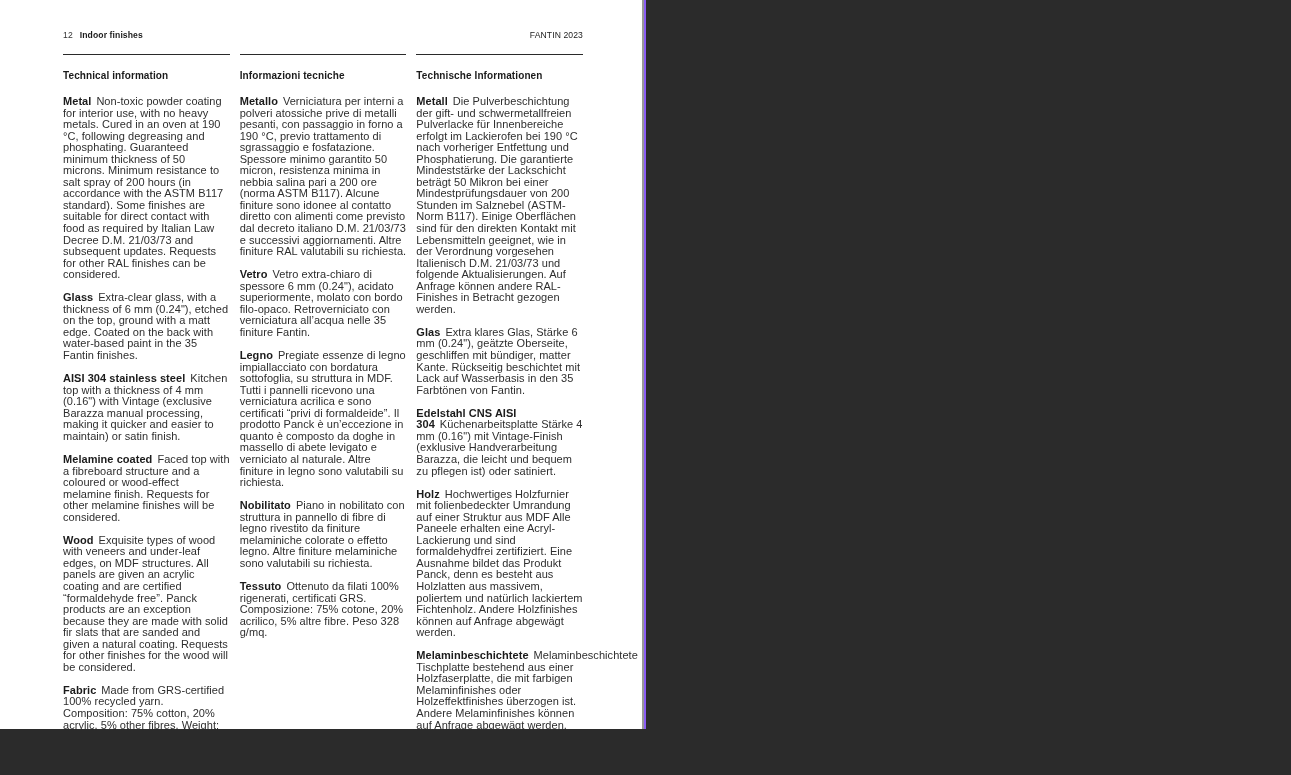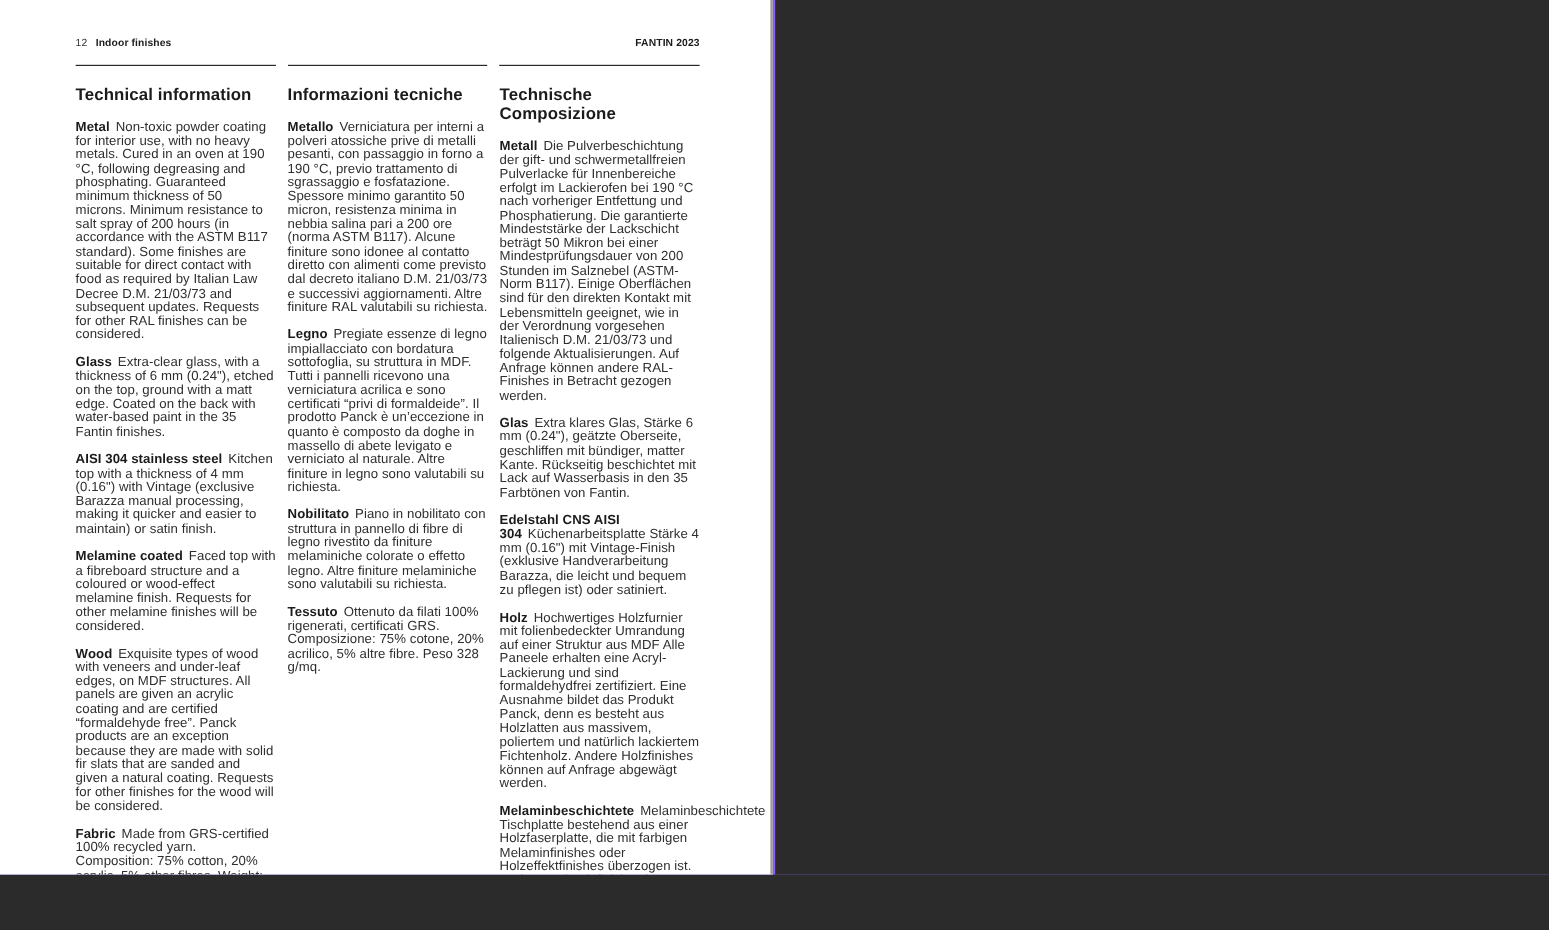--- a/index.html
+++ b/index.html
@@ -35,37 +35,37 @@
     display: flex;
     justify-content: space-between;
     align-items: baseline;
     font-size: 8.6px;
     color: #1b1b1b;
     letter-spacing: 0.1px;
   }
   .header .left { display: flex; align-items: baseline; }
   .page-number { font-weight: 400; margin-right: 7px; color: #333; }
   .section-title { font-weight: 700; }
-  .brand { font-weight: 700; margin-left: 33px; }
+  .brand { font-weight: 400; margin-left: 33px; }
   .columns {
     position: absolute;
     top: 54px;
     left: 63px;
     width: 520px;
     display: flex;
     gap: 10px;
   }
   .col { flex: 1 1 0; min-width: 0; }
   .rule {
     border-top: 1.6px solid #2a2a2a;
     width: 100%;
     margin-bottom: 15px;
   }
   .col h3 {
-    font-size: 14px;
+    font-size: 10px;
     font-weight: 700;
     color: #1b1b1b;
     margin-bottom: 15px;
     letter-spacing: 0.1px;
   }
   .paras p {
     font-size: 11px;
     line-height: 11.55px;
     color: #2e2e2e;
     margin-bottom: 11.55px;
@@ -102,28 +102,29 @@
             <p><span class="term">Melamine coated</span><span>Faced top with a fibreboard structure and a coloured or wood-effect melamine finish. Requests for other melamine finishes will be considered.</span></p>
             <p><span class="term">Wood</span><span>Exquisite types of wood with veneers and under-leaf edges, on MDF structures. All panels are given an acrylic coating and are certified “formaldehyde free”. Panck products are an exception because they are made with solid fir slats that are sanded and given a natural coating. Requests for other finishes for the wood will be considered.</span></p>
             <p><span class="term">Fabric</span><span>Made from GRS-certified 100% recycled yarn. Composition: 75% cotton, 20% acrylic, 5% other fibres. Weight: 328 g/m2.</span></p>
           </div>
       </section>
       <section class="col">
         <div class="rule"></div>
         <h3>Informazioni tecniche</h3>
         <div class="paras">
             <p><span class="term">Metallo</span><span>Verniciatura per interni a polveri atossiche prive di metalli pesanti, con passaggio in forno a 190 °C, previo trattamento di sgrassaggio e fosfatazione. Spessore minimo garantito 50 micron, resistenza minima in nebbia salina pari a 200 ore (norma ASTM B117). Alcune finiture sono idonee al contatto diretto con alimenti come previsto dal decreto italiano D.M. 21/03/73 e successivi aggiornamenti. Altre finiture RAL valutabili su richiesta.</span></p>
+            <p><span class="term">Vetro</span><span>Vetro extra-chiaro di spessore 6 mm (0.24"), acidato superiormente, molato con bordo filo-opaco. Retroverniciato con verniciatura all’acqua nelle 35 finiture Fantin.</span></p>
             <p><span class="term">Legno</span><span>Pregiate essenze di legno impiallacciato con bordatura sottofoglia, su struttura in MDF. Tutti i pannelli ricevono una verniciatura acrilica e sono certificati “privi di formaldeide”. Il prodotto Panck è un’eccezione in quanto è composto da doghe in massello di abete levigato e verniciato al naturale. Altre finiture in legno sono valutabili su richiesta.</span></p>
             <p><span class="term">Nobilitato</span><span>Piano in nobilitato con struttura in pannello di fibre di legno rivestito da finiture melaminiche colorate o effetto legno. Altre finiture melaminiche sono valutabili su richiesta.</span></p>
             <p><span class="term">Tessuto</span><span>Ottenuto da filati 100% rigenerati, certificati GRS. Composizione: 75% cotone, 20% acrilico, 5% altre fibre. Peso 328 g/mq.</span></p>
           </div>
       </section>
       <section class="col">
         <div class="rule"></div>
-        <h3>Technische Composizione</h3>
+        <h3>Technische Informationen</h3>
         <div class="paras">
             <p><span class="term">Metall</span><span>Die Pulverbeschichtung der gift- und schwermetallfreien Pulverlacke für Innenbereiche erfolgt im Lackierofen bei 190 °C nach vorheriger Entfettung und Phosphatierung. Die garantierte Mindeststärke der Lackschicht beträgt 50 Mikron bei einer Mindestprüfungsdauer von 200 Stunden im Salznebel (ASTM-Norm B117). Einige Oberflächen sind für den direkten Kontakt mit Lebensmitteln geeignet, wie in der Verordnung vorgesehen Italienisch D.M. 21/03/73 und folgende Aktualisierungen. Auf Anfrage können andere RAL-Finishes in Betracht gezogen werden.</span></p>
             <p><span class="term">Glas</span><span>Extra klares Glas, Stärke 6 mm (0.24"), geätzte Oberseite, geschliffen mit bündiger, matter Kante. Rückseitig beschichtet mit Lack auf Wasserbasis in den 35 Farbtönen von Fantin.</span></p>
             <p><span class="term">Edelstahl CNS AISI 304</span><span>Küchenarbeitsplatte Stärke 4 mm (0.16") mit Vintage-Finish (exklusive Handverarbeitung Barazza, die leicht und bequem zu pflegen ist) oder satiniert.</span></p>
             <p><span class="term">Holz</span><span>Hochwertiges Holzfurnier mit folienbedeckter Umrandung auf einer Struktur aus MDF Alle Paneele erhalten eine Acryl-Lackierung und sind formaldehydfrei zertifiziert. Eine Ausnahme bildet das Produkt Panck, denn es besteht aus Holzlatten aus massivem, poliertem und natürlich lackiertem Fichtenholz. Andere Holzfinishes können auf Anfrage abgewägt werden.</span></p>
             <p><span class="term">Melaminbeschichtete</span><span>Melaminbeschichtete Tischplatte bestehend aus einer Holzfaserplatte, die mit farbigen Melaminfinishes oder Holzeffektfinishes überzogen ist. Andere Melaminfinishes können auf Anfrage abgewägt werden.</span></p>
             <p><span class="term">Stoff</span><span>Das Stoff wird aus 100%ig regenerierten GRS-zertifizierten Garnen gewonnen. Zusammensetzung: 75% Baumwolle, 20% Acryl, 5% andere Fasern. Gewicht: 328 g/m2.</span></p>
           </div>
       </section>
     </div>

